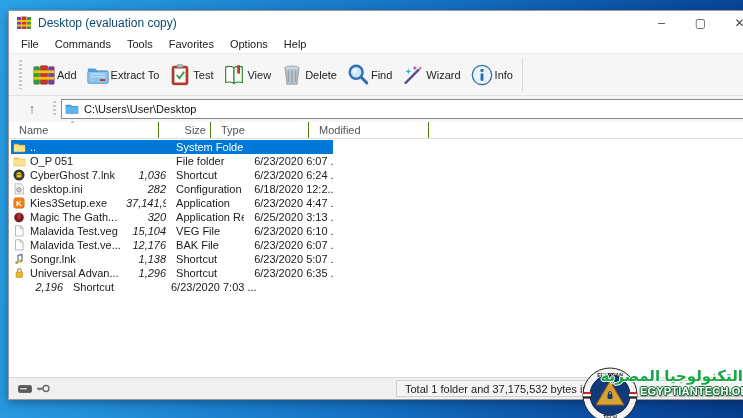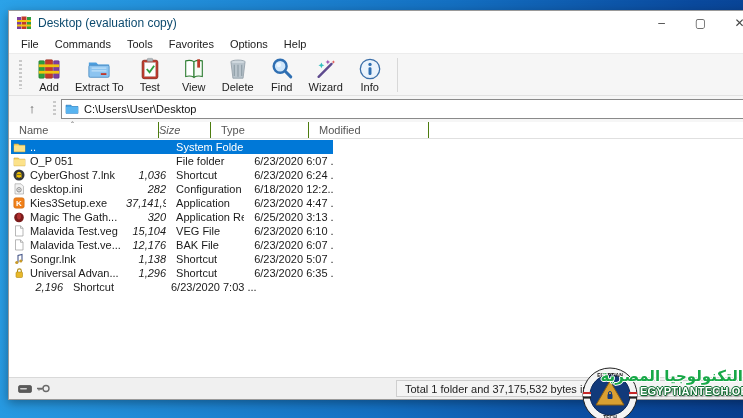--- a/index.html
+++ b/index.html
@@ -24,38 +24,38 @@
           font-size:12px; color:#444; }
   
   .menubar { height:18px; background:#fff; display:flex; align-items:center; padding-left:4px;
              font-size:11px; color:#222; flex:0 0 auto; }
   .menuitem { padding:1px 8px; }
   
   .toolbar { height:43px; background:#f6f6f6; border-top:1px solid #ececec; border-bottom:1px solid #e2e2e2;
              display:flex; align-items:center; padding-left:10px; flex:0 0 auto; position:relative; }
   .grip { width:3px; height:70%; margin-right:5px;
           background:repeating-linear-gradient(to bottom,#c9c9c9 0 2px,transparent 2px 4px); }
-  .tbtn { display:flex; flex-direction:column; align-items:center; justify-content:center;
+  .tbtn { display:flex; align-items:center; justify-content:center;
           min-width:44px; padding:1px 4px 0; height:41px;text-align:center; }
   .tbtn .ticon { width:26px; height:24px; display:flex; align-items:center; justify-content:center; }
   .tbtn .tlabel { font-size:11px; color:#222; line-height:13px; }
   .tsep { width:1px; height:34px; background:#d8d8d8; margin:0 5px; }
   
   .addressbar { height:26px; background:#f6f6f6; display:flex; align-items:center; padding:2px 6px 3px 10px; flex:0 0 auto; }
   .upbtn { width:26px; height:20px; display:flex; align-items:center; justify-content:center;
            color:#555; font-size:13px; margin-right:8px; }
   .combo { flex:1; height:20px; background:#fff; border:1px solid #8a8a8a; display:flex;
            align-items:center; padding-left:3px; }
   .combo .pathtext { font-size:11px; color:#111; margin-left:5px; }
   
   .lheader { height:17px; background:#fff; border-bottom:1px solid #e0e0e0; display:flex;
              font-size:11px; color:#555; align-items:center; flex:0 0 auto; padding-left:2px; }
   .hcell { height:100%; display:flex; align-items:center; border-right:1px solid #4d7c0f; position:relative; }
   .h-name { width:148px; padding-left:8px; }
-  .h-size { width:52px; justify-content:flex-start; padding-right:20px;font-style:italic; }
+  .h-size { width:52px; justify-content:flex-end; padding-right:4px; }
   .h-type { width:98px; padding-left:10px; }
   .h-mod  { width:120px; padding-left:10px; }
   .sortcaret { position:absolute; left:60px; top:-2px; font-size:9px; color:#777; }
   
   .filelist { flex:1; background:#fff; overflow:hidden; padding-top:1px; }
   .row { height:14px; display:flex; align-items:center; font-size:11px; color:#1a1a1a;
          width:322px; margin-left:2px; white-space:nowrap; }
   .row.sel { background:#0078d7; color:#fff; }
   .cell { overflow:hidden; }
   .c-name { width:148px; display:flex; align-items:center; padding-left:2px; }

